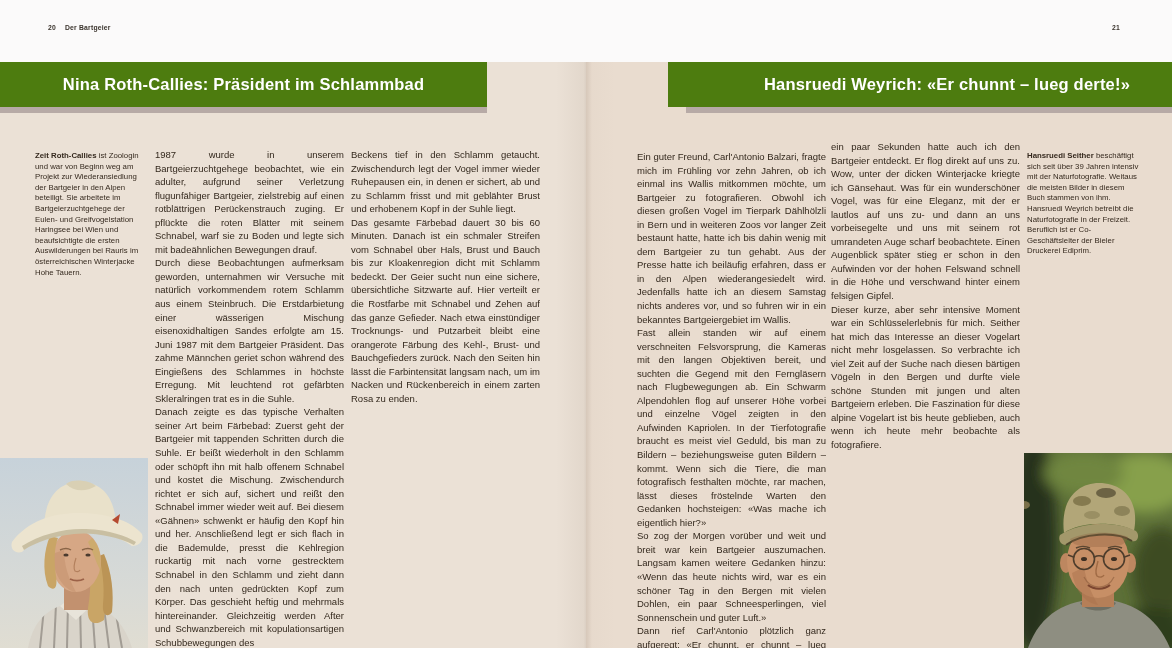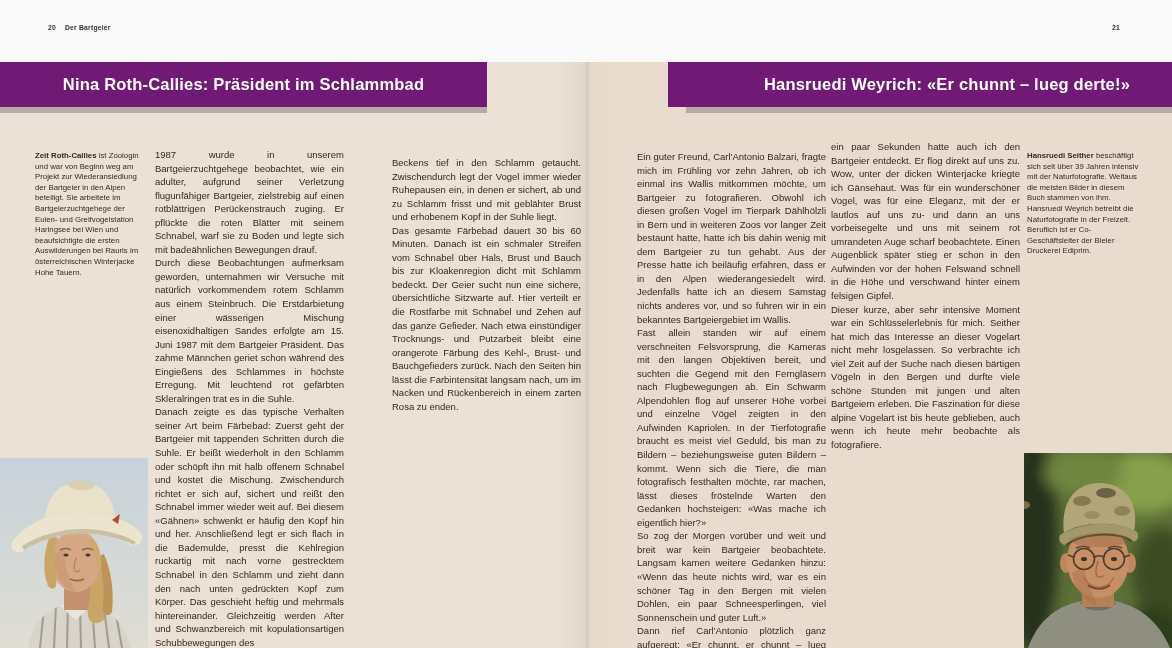--- a/index.html
+++ b/index.html
@@ -11,35 +11,35 @@
   }
   .page-bg{position:absolute;top:62px;height:586px;}
   .page-bg.left{left:0;width:586px;background:#ebe1d6;}
   .page-bg.right{left:586px;width:586px;background:#e9dccf;}
   .spine{position:absolute;top:62px;left:556px;width:60px;height:586px;
     background:linear-gradient(90deg,rgba(110,85,65,0) 0%,rgba(110,85,65,0.07) 46%,rgba(110,85,65,0.14) 51%,rgba(110,85,65,0.02) 60%,rgba(110,85,65,0) 100%);}
   .runhead{position:absolute;top:24px;font-size:6.8px;font-weight:bold;color:#3a332c;letter-spacing:.2px;}
   .runhead.left{left:48px;}
   .runhead.right{left:1112px;}
   .runhead .rt{margin-left:9px;}
-  .bar{position:absolute;top:62px;height:45px;background:#701a75;}
+  .bar{position:absolute;top:62px;height:45px;background:#4d7c0f;}
   .bar.left{left:0;width:487px;}
   .bar.right{left:668px;width:558px;}
   .bar-title{color:#ffffff;font-weight:bold;font-size:16.5px;line-height:45px;text-align:center;letter-spacing:.2px;white-space:nowrap;}
   .bar-shadow{position:absolute;top:107px;height:6px;background:#b7aaa6;}
   .bar-shadow.left{left:0;width:487px;}
   .bar-shadow.right{left:686px;width:486px;}
   .bio{position:absolute;width:112px;font-size:7.8px;line-height:10.6px;color:#35291e;}
   .bio.left{left:35px;top:151px;}
   .bio.right{left:1027px;top:151px;}
   .bio .bio-name{font-weight:bold;}
   .col{position:absolute;width:189px;font-size:9.5px;line-height:13.55px;text-align:justify;color:#33281d;}
   .col p{margin:0;}
   .col.c1l{left:155px;top:148px;}
-  .col.c2l{left:351px;top:156px;margin-left:41px;}
+  .col.c2l{left:351px;top:148px;}
   .col.c1r{left:637px;top:150px;}
   .col.c2r{left:831px;top:140px;}
   .photo{position:absolute;overflow:hidden;}
   .photo.left{left:0;top:458px;width:148px;height:190px;}
   .photo.right{left:1024px;top:453px;width:148px;height:195px;}
   figure{margin:0;}
 </style>
 </head>
 <body>
 
@@ -76,21 +76,21 @@
   <p>Danach zeigte es das typische Verhalten seiner Art beim Färbebad: Zuerst geht der Bartgeier mit tappenden Schritten durch die Suhle. Er beißt wiederholt in den Schlamm oder schöpft ihn mit halb offenem Schnabel und kostet die Mischung. Zwischendurch richtet er sich auf, sichert und reißt den Schnabel immer wieder weit auf. Bei diesem «Gähnen» schwenkt er häufig den Kopf hin und her. Anschließend legt er sich flach in die Bademulde, presst die Kehlregion ruckartig mit nach vorne gestrecktem Schnabel in den Schlamm und zieht dann den nach unten gedrückten Kopf zum Körper. Das geschieht heftig und mehrmals hintereinander. Gleichzeitig werden After und Schwanzbereich mit kopulationsartigen Schubbewegungen des</p>
 </div>
 <div class="col c2l">
   <p>Beckens tief in den Schlamm getaucht. Zwischendurch legt der Vogel immer wieder Ruhepausen ein, in denen er sichert, ab und zu Schlamm frisst und mit geblähter Brust und erhobenem Kopf in der Suhle liegt.</p>
   <p>Das gesamte Färbebad dauert 30 bis 60 Minuten. Danach ist ein schmaler Streifen vom Schnabel über Hals, Brust und Bauch bis zur Kloakenregion dicht mit Schlamm bedeckt. Der Geier sucht nun eine sichere, übersichtliche Sitzwarte auf. Hier verteilt er die Rostfarbe mit Schnabel und Zehen auf das ganze Gefieder. Nach etwa einstündiger Trocknungs- und Putzarbeit bleibt eine orangerote Färbung des Kehl-, Brust- und Bauchgefieders zurück. Nach den Seiten hin lässt die Farbintensität langsam nach, um im Nacken und Rückenbereich in einem zarten Rosa zu enden.</p>
 </div>
 
 <div class="col c1r">
   <p>Ein guter Freund, Carl'Antonio Balzari, fragte mich im Frühling vor zehn Jahren, ob ich einmal ins Wallis mitkommen möchte, um Bartgeier zu fotografieren. Obwohl ich diesen großen Vogel im Tierpark Dählhölzli in Bern und in weiteren Zoos vor langer Zeit bestaunt hatte, hatte ich bis dahin wenig mit dem Bartgeier zu tun gehabt. Aus der Presse hatte ich beiläufig erfahren, dass er in den Alpen wiederangesiedelt wird. Jedenfalls hatte ich an diesem Samstag nichts anderes vor, und so fuhren wir in ein bekanntes Bartgeiergebiet im Wallis.</p>
   <p>Fast allein standen wir auf einem verschneiten Felsvorsprung, die Kameras mit den langen Objektiven bereit, und suchten die Gegend mit den Ferngläsern nach Flugbewegungen ab. Ein Schwarm Alpendohlen flog auf unserer Höhe vorbei und einzelne Vögel zeigten in den Aufwinden Kapriolen. In der Tierfotografie braucht es meist viel Geduld, bis man zu Bildern – beziehungsweise guten Bildern – kommt. Wenn sich die Tiere, die man fotografisch festhalten möchte, rar machen, lässt dieses fröstelnde Warten den Gedanken hochsteigen: «Was mache ich eigentlich hier?»</p>
-  <p>So zog der Morgen vorüber und weit und breit war kein Bartgeier beobachtete. Langsam kamen weitere Gedanken hinzu: «Wenn das heute nichts wird, war es ein schöner Tag in den Bergen mit vielen Dohlen, ein paar Schneesperlingen, viel Sonnenschein und guter Luft.»</p>
+  <p>So zog der Morgen vorüber und weit und breit war kein Bartgeier auszumachen. Langsam kamen weitere Gedanken hinzu: «Wenn das heute nichts wird, war es ein schöner Tag in den Bergen mit vielen Dohlen, ein paar Schneesperlingen, viel Sonnenschein und guter Luft.»</p>
   <p>Dann rief Carl'Antonio plötzlich ganz aufgeregt: «Er chunnt, er chunnt – lueg derte!», und nach</p>
 </div>
 <div class="col c2r">
   <p>ein paar Sekunden hatte auch ich den Bartgeier entdeckt. Er flog direkt auf uns zu. Wow, unter der dicken Winterjacke kriegte ich Gänsehaut. Was für ein wunderschöner Vogel, was für eine Eleganz, mit der er lautlos auf uns zu- und dann an uns vorbeisegelte und uns mit seinem rot umrandeten Auge scharf beobachtete. Einen Augenblick später stieg er schon in den Aufwinden vor der hohen Felswand schnell in die Höhe und verschwand hinter einem felsigen Gipfel.</p>
   <p>Dieser kurze, aber sehr intensive Moment war ein Schlüsselerlebnis für mich. Seither hat mich das Interesse an dieser Vogelart nicht mehr losgelassen. So verbrachte ich viel Zeit auf der Suche nach diesen bärtigen Vögeln in den Bergen und durfte viele schöne Stunden mit jungen und alten Bartgeiern erleben. Die Faszination für diese alpine Vogelart ist bis heute geblieben, auch wenn ich heute mehr beobachte als fotografiere.</p>
 </div>
 
 <figure class="photo left" aria-label="Porträt einer Frau mit hellem Cowboyhut und gestreiftem Hemd vor hellem Himmel">
   <svg width="148" height="190" viewBox="0 0 148 190">
     <defs>

